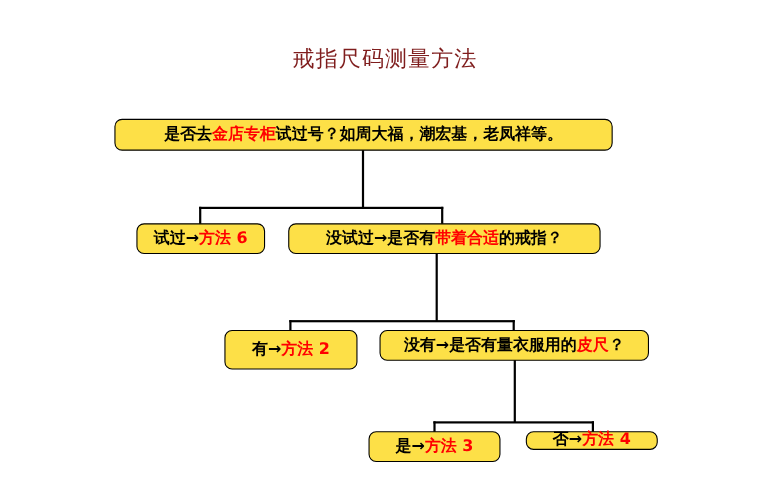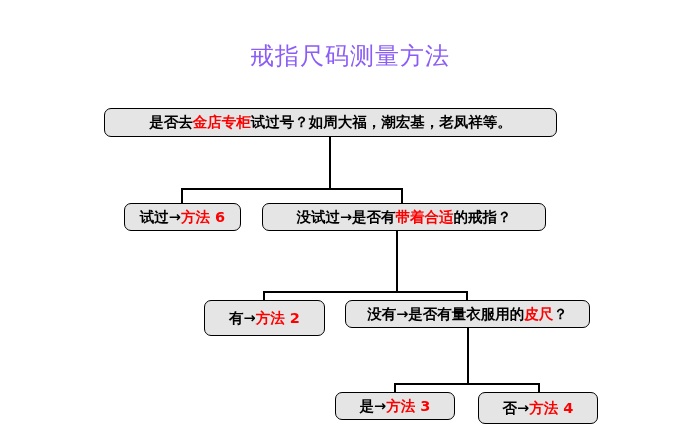--- a/index.html
+++ b/index.html
@@ -17,33 +17,33 @@
     height: 447px;
     background: #ffffff;
     overflow: hidden;
   }
   .title {
     position: absolute;
     left: 0;
     top: 40px;
     width: 700px;
     text-align: center;
-    font-size: 24px;
+    font-size: 20px;
     font-weight: 400;
-    color: #8b5cf6;
+    color: #7f1d1d;
     letter-spacing: 1px;
     font-family: "DejaVu Sans", "Liberation Sans", sans-serif;
     white-space: nowrap;
   }
   .node {
     position: absolute;
     box-sizing: border-box;
     border: 1.6px solid #000000;
     border-radius: 7px;
-    background: #e5e5e5;
+    background: #fde047;
     display: flex;
     align-items: center;
     justify-content: center;
     color: #000000;
     font-size: 14.5px;
     font-weight: 700;
     line-height: 1;
     white-space: nowrap;
     z-index: 2;
     font-family: "DejaVu Sans", "Liberation Sans", sans-serif;
@@ -111,19 +111,19 @@
       <span>没有</span><span class="arrow">→</span><span>是否有量衣服用的</span><span class="hi">皮尺</span><span>？</span>
     </span>
   </div>
 
   <div class="node" style="left:335px; top:392px; width:120px; height:28px;text-align:right;">
     <span class="txt">
       <span>是</span><span class="arrow">→</span><span class="hi">方法 3</span>
     </span>
   </div>
 
-  <div class="node" style="left:478px; top:392px; width:120px; height:32px;">
+  <div class="node" style="left:478px; top:392px; width:120px; height:17px;">
     <span class="txt">
       <span>否</span><span class="arrow">→</span><span class="hi">方法 4</span>
     </span>
   </div>
 
 </div>
 
 </body></html>

